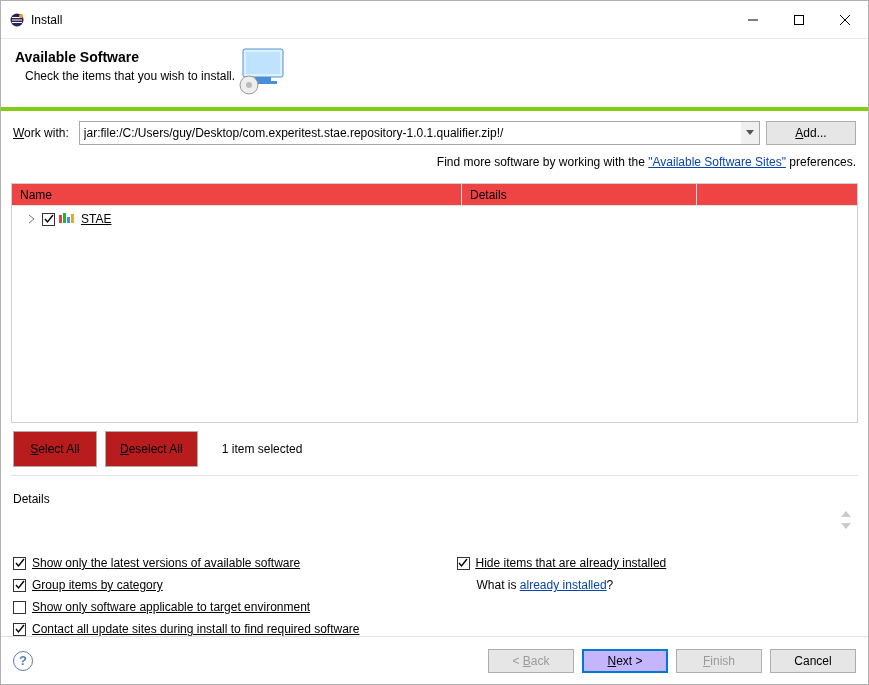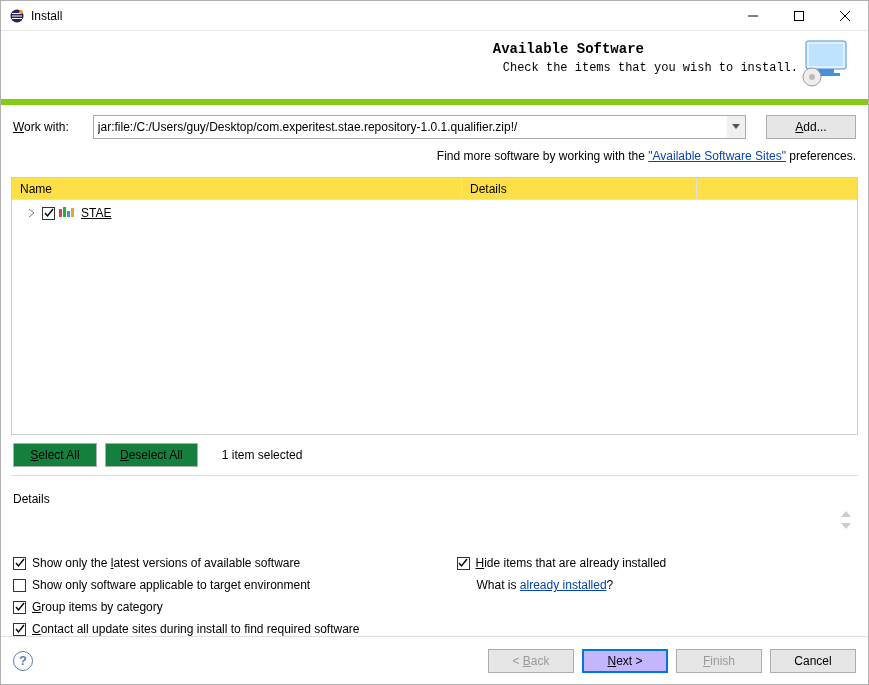--- a/index.html
+++ b/index.html
@@ -7,40 +7,39 @@
     margin: 0; padding: 0;
     width: 869px; height: 685px;
     font-family: "Segoe UI", Tahoma, sans-serif;
     font-size: 12px;
     background: #ffffff;
     color: #000;
     overflow: hidden;
   }
   .window { width: 869px; height: 685px; border: 1px solid #b0b0b0; background: #fff; display: flex; flex-direction: column; }
   .titlebar {
-    height: 30px; background: #ffffff; display: flex; align-items: center;
+    height: 38px; background: #ffffff; display: flex; align-items: center;
     border-bottom: 1px solid #e8e8e8;
   }
   .titlebar .eclipse-icon { width: 16px; height: 16px; margin: 0 6px 0 8px; }
   .titlebar .title { flex: 0 0 auto; font-size: 12px; }
   .titlebar .spacer { flex: 1; }
   .titlebar .winbtn { width: 46px; height: 30px; display: flex; align-items: center; justify-content: center; }
   .titlebar .winbtn svg { pointer-events: none; }
   .header {
     padding: 10px 14px 12px 14px;
-    display: flex; justify-content: flex-end; align-items: flex-start;
-    border-bottom: 6px solid #84cc16;
+    display: flex; justify-content: flex-start; align-items: flex-start;
+    border-bottom: 4px solid #84cc16;
     background: #ffffff;
-    font-family: Liberation Mono, monospace;
   }
   .header .heading { font-weight: bold; font-size: 14px; margin-bottom: 4px; }
   .header .subheading { font-size: 12px; padding-left: 10px; }
   .header .install-graphic { width: 56px; height: 48px; margin-top: -2px; }
   .body { flex: 1; padding: 10px 10px 0 10px; display: flex; flex-direction: column; }
-  .workwith-row { display: flex; align-items: center; gap: 20px; margin-bottom: 4px; padding: 0 2px; }
+  .workwith-row { display: flex; align-items: center; gap: 6px; margin-bottom: 4px; padding: 0 2px; }
   .workwith-label { width: auto; padding-right: 4px; }
   .underline-letter { text-decoration: underline; }
   .work-combo { flex: 1; position: relative; }
   .work-combo input {
     width: 100%; height: 24px; border: 1px solid #a9a9a9; padding: 2px 20px 2px 4px;
     font-family: inherit; font-size: 12px; background: #fff;
   }
   .work-combo .chev {
     position: absolute; right: 1px; top: 1px; bottom: 1px; width: 18px;
     display: flex; align-items: center; justify-content: center;
@@ -53,53 +52,53 @@
   .findmore { text-align: right; padding: 6px 2px 8px 0; font-size: 12px; }
   .findmore a { color: #0645ad; text-decoration: underline; }
   .filter-input {
     width: 100%; height: 24px; border: 1px solid #cfcfcf; padding: 2px 6px;
     font-family: inherit; font-size: 12px; color: #888;
   }
   .tree {
     border: 1px solid #cfcfcf; margin-top: 6px; flex: 1; min-height: 150px;
     display: flex; flex-direction: column;
   }
-  .tree-header { display: flex; height: 22px; border-bottom: 1px solid #e0e0e0; background: #fde047; }
+  .tree-header { display: flex; height: 22px; border-bottom: 1px solid #e0e0e0; background: #ef4444; }
   .tree-header .col {
     padding: 3px 8px; font-size: 12px; border-right: 1px solid #e0e0e0;
     display: flex; align-items: center;
   }
   .tree-header .col.colname { width: 450px; }
   .tree-header .col.colver  { flex: 1; }
   .tree-header .col.colend  { width: 160px; border-right: none; }
   .tree-body { flex: 1; padding: 4px 6px; }
   .tree-row { display: flex; align-items: center; gap: 4px; height: 18px; padding-left: 8px; }
   .tree-row .chev { width: 12px; display:flex; align-items:center; justify-content:center; color:#666; }
   .tree-row .cbox { width: 13px; height: 13px; border: 1px solid #333; display:flex; align-items:center; justify-content:center; background:#fff; }
   .tree-row .cbox svg { width: 10px; height: 10px; }
   .tree-row .cat-icon { width: 16px; height: 12px; }
   .tree-row .label { padding-left: 2px; text-decoration: underline; }
   .sel-row { display: flex; align-items: center; gap: 8px; padding: 8px 2px; }
   .sel-row .btn {
-    height: 24px; padding: 0 14px; background: #15803d; border: 1px solid #adadad;
+    height: 36px; padding: 0 14px; background: #b91c1c; border: 1px solid #adadad;
     display: flex; align-items: center; justify-content: center; cursor: default;
     min-width: 84px;
   }
   .sel-row .count { margin-left: 16px; }
   .hr { border: none; border-top: 1px solid #e0e0e0; margin: 0; }
   .details-group { margin-top: 16px; }
   .details-group .legend { font-size: 12px; padding: 0 2px; }
   .details-box { border: 1px solid #fff; height: 40px; position: relative; }
   .details-box .spin {
     position: absolute; right: 2px; top: 4px; width: 14px; display:flex; flex-direction:column; gap:6px;
     color: #bbb;
   }
   .options { display: flex; margin-top: 10px; gap: 40px; }
   .options .col { flex: 1; display: flex; flex-direction: column; gap: 8px; padding-left: 2px; }
-  .chk-row { display: flex; align-items: center; gap: 6px; }
+  .chk-row { display: flex; align-items: center; gap: 6px; text-decoration: underline; }
   .chk {
     width: 13px; height: 13px; border: 1px solid #333; background:#fff;
     display:flex; align-items:center; justify-content:center; flex: 0 0 auto;
   }
   .chk svg { width: 10px; height: 10px; }
   .whatis { padding-left: 20px; }
   .whatis a { color: #0645ad; text-decoration: underline; }
   .footer {
     height: 48px; border-top: 1px solid #e0e0e0; display: flex; align-items: center;
     padding: 0 12px; gap: 8px; margin-top: auto; background: #fff;
@@ -250,32 +249,32 @@
           <span class="chk">
             <svg viewBox="0 0 10 10">
                 <path d="M1 5l2.5 3L9 1" fill="none" stroke="#000" stroke-width="1.4"></path>
               </svg>
           </span>
           <span>
             <span>Show only the </span><span class="underline-letter">l</span><span>atest versions of available software</span>
           </span>
         </div>
         <div class="chk-row">
+          <span class="chk">
+            <svg viewBox="0 0 10 10">
+                <path d="M1 5l2.5 3L9 1" fill="none" stroke="#000" stroke-width="1.4"></path>
+              </svg>
+          </span>
+          <span>
+            <span class="underline-letter">G</span><span>roup items by category</span>
+          </span>
+        </div>
+        <div class="chk-row">
           <span class="chk"></span>
           <span>Show only software applicable to target environment</span>
-        </div>
-        <div class="chk-row">
-          <span class="chk">
-            <svg viewBox="0 0 10 10">
-                <path d="M1 5l2.5 3L9 1" fill="none" stroke="#000" stroke-width="1.4"></path>
-              </svg>
-          </span>
-          <span>
-            <span class="underline-letter">G</span><span>roup items by category</span>
-          </span>
         </div>
         <div class="chk-row">
           <span class="chk">
             <svg viewBox="0 0 10 10">
                 <path d="M1 5l2.5 3L9 1" fill="none" stroke="#000" stroke-width="1.4"></path>
               </svg>
           </span>
           <span>
             <span class="underline-letter">C</span><span>ontact all update sites during install to find required software</span>
           </span>

